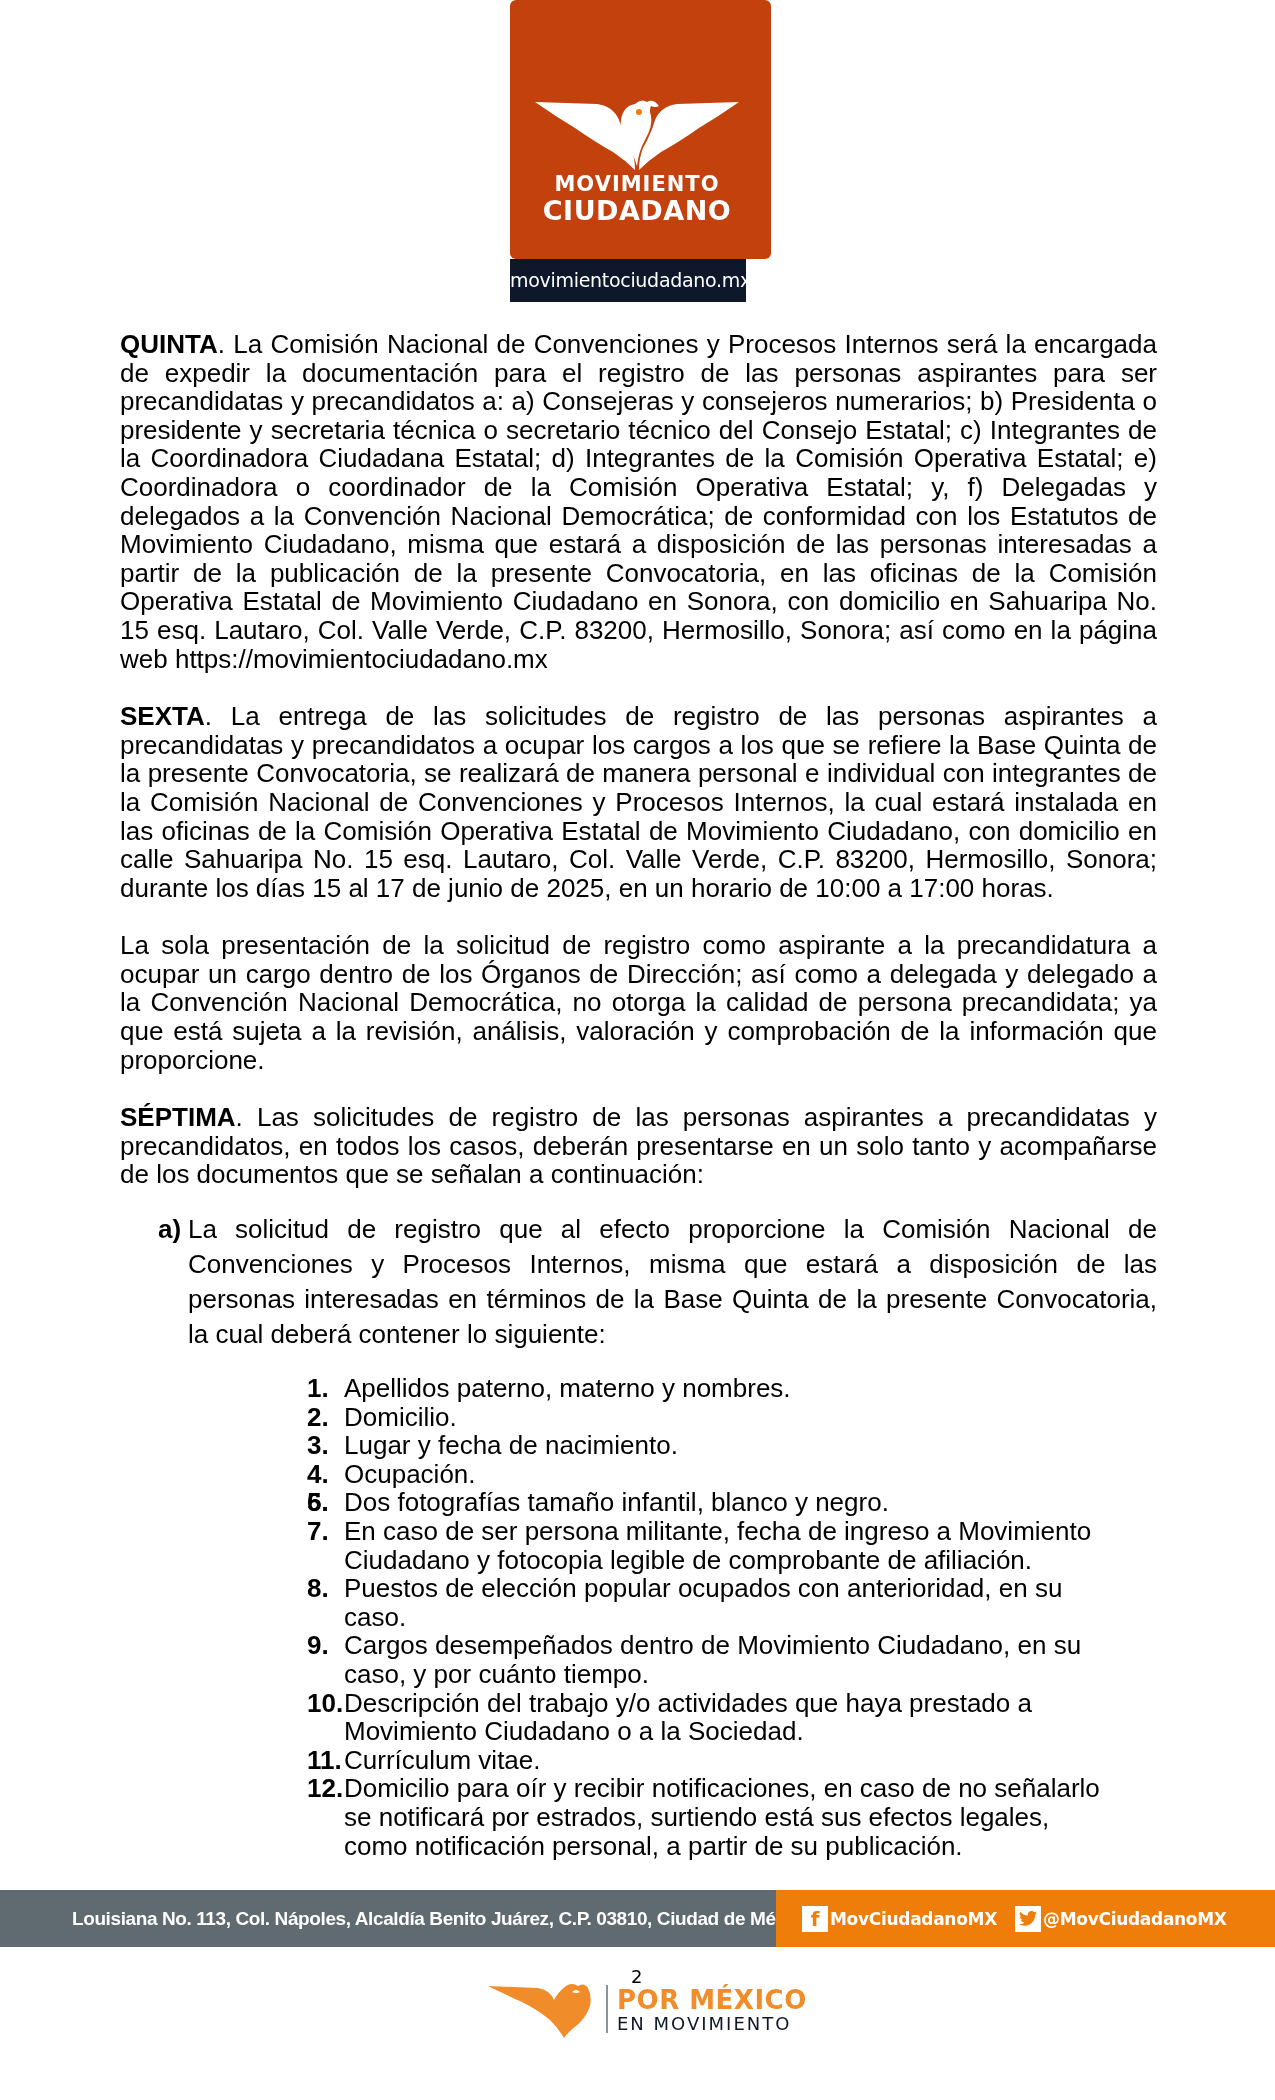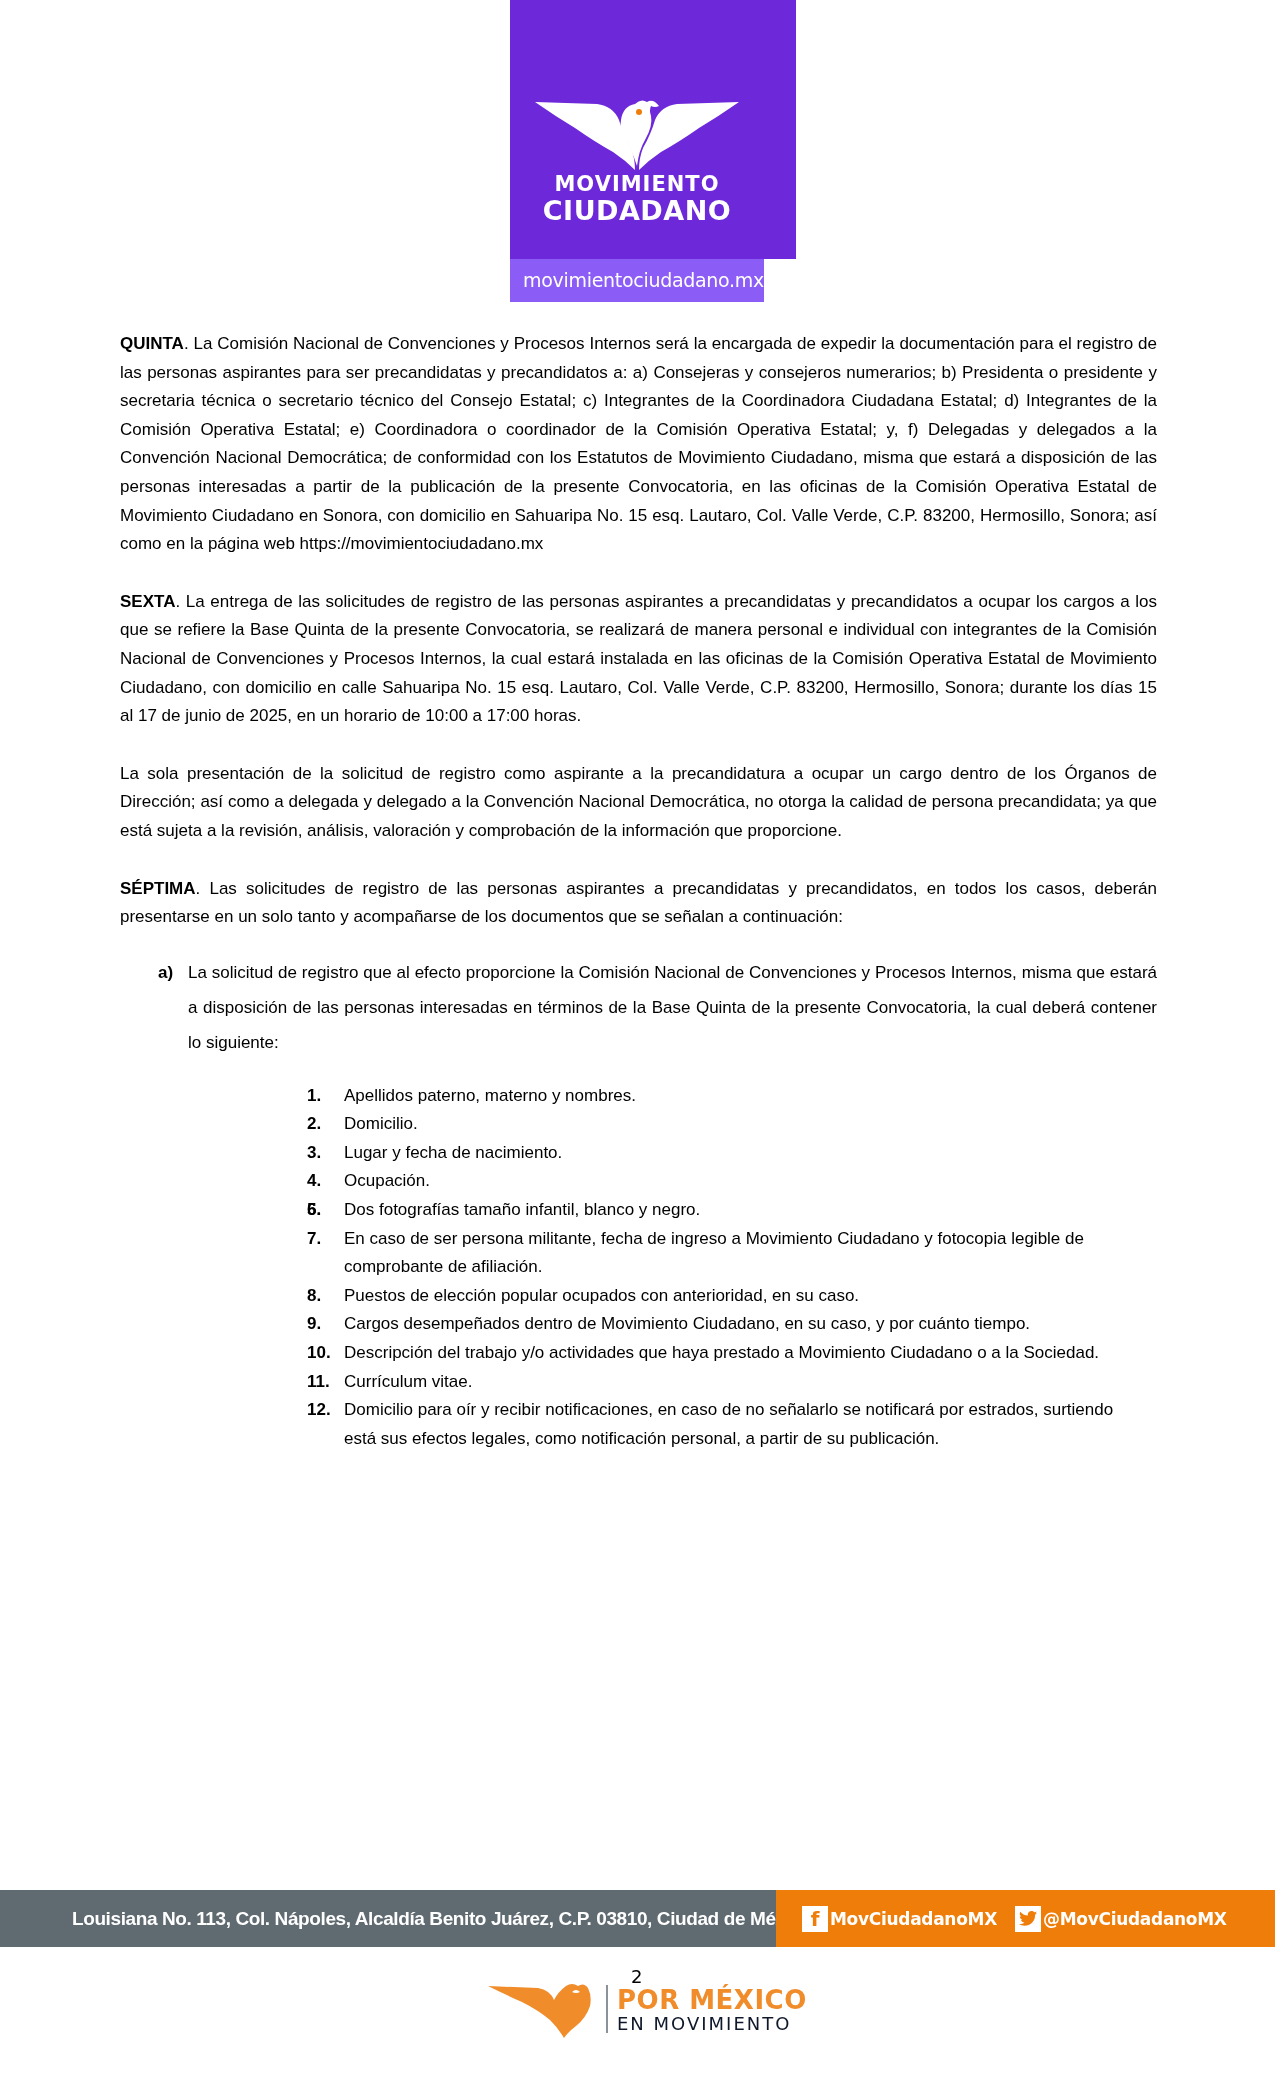--- a/index.html
+++ b/index.html
@@ -4,43 +4,43 @@
   <style>
     * { box-sizing: border-box; margin: 0; padding: 0; }
     html, body { width: 1275px; height: 2100px; background: #ffffff; overflow: hidden; }
     body { position: relative; font-family: "Liberation Sans", sans-serif; color: #000; }
 
     
     .header-logo {
       position: absolute; left: 510px; top: 0; width: 254px; height: 302px;
     }
     .header-logo .orange {
-      position: absolute; left: 0; top: 0; width: 286px; height: 259px; background: #6d28d9;
+      position: absolute; left: 0; top: 0; width: 261px; height: 259px; background: #c2410c; border-radius: 6px;
     }
     .header-logo .grey {
-      position: absolute; left: 0; top: 259px; width: 254px; height: 43px; background: #8b5cf6;
-      color: #ffffff; font-size: 19px; text-align: right; line-height: 43px;
+      position: absolute; left: 0; top: 259px; width: 236px; height: 43px; background: #0f172a;
+      color: #ffffff; font-size: 19px; text-align: center; line-height: 43px;
       font-family: "DejaVu Sans", sans-serif; letter-spacing: -0.3px;
     }
     .eagle-svg { position: absolute; left: 25px; top: 96px; width: 204px; height: 78px; }
     .brand-line1 {
       position: absolute; left: 0; width: 254px; top: 172px; text-align: center;
       color: #fff; font-weight: bold; font-size: 21px; letter-spacing: 1px;
       font-family: "DejaVu Sans", sans-serif;
     }
     .brand-line2 {
       position: absolute; left: 0; width: 254px; top: 195px; text-align: center;
       color: #fff; font-weight: bold; font-size: 27px; letter-spacing: 0.5px;
       font-family: "DejaVu Sans", sans-serif;
     }
 
     
     .content {
       position: absolute; left: 120px; top: 330px; width: 1037px;
-      font-size: 17px; line-height: 28.6px; text-align: justify;
+      font-size: 26px; line-height: 28.6px; text-align: justify;
     }
     .para { margin-bottom: 29px; }
     .para b { font-weight: bold; }
 
     .item-a {
       position: relative; margin-left: 38px; padding-left: 30px;
       line-height: 35px; text-align: justify; margin-top: -6px;
     }
     .item-a .marker { position: absolute; left: 0; top: 0; font-weight: bold; }
 

